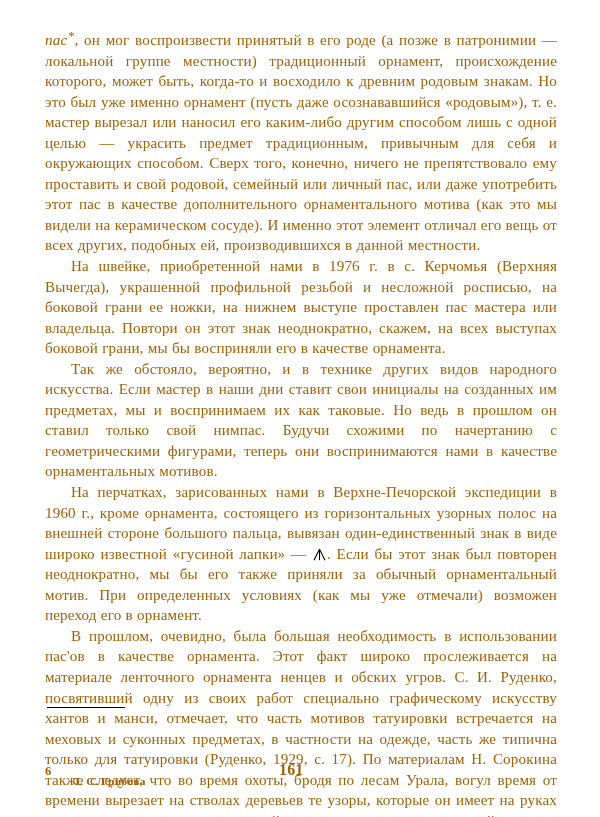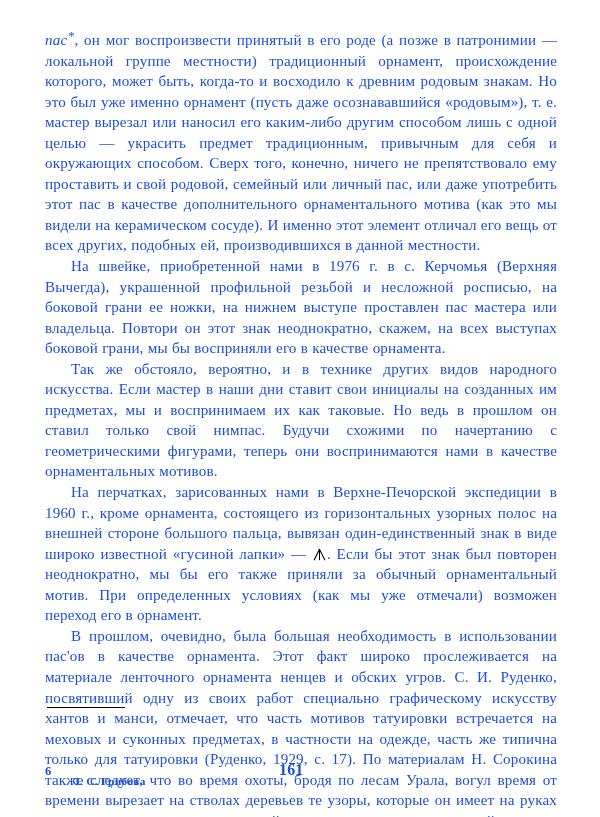--- a/index.html
+++ b/index.html
@@ -8,21 +8,21 @@
     padding: 0;
     background: #ffffff;
   }
   .page {
     position: relative;
     width: 600px;
     height: 817px;
     background: #ffffff;
     overflow: hidden;
     font-family: "Liberation Serif", "DejaVu Serif", serif;
-    color: #1d4ed8;
+    color: #a16207;
   }
   .textblock {
     position: absolute;
     left: 45px;
     top: 30px;
     width: 512px;
   }
   p.para {
     margin: 0;
     text-indent: 26px;

